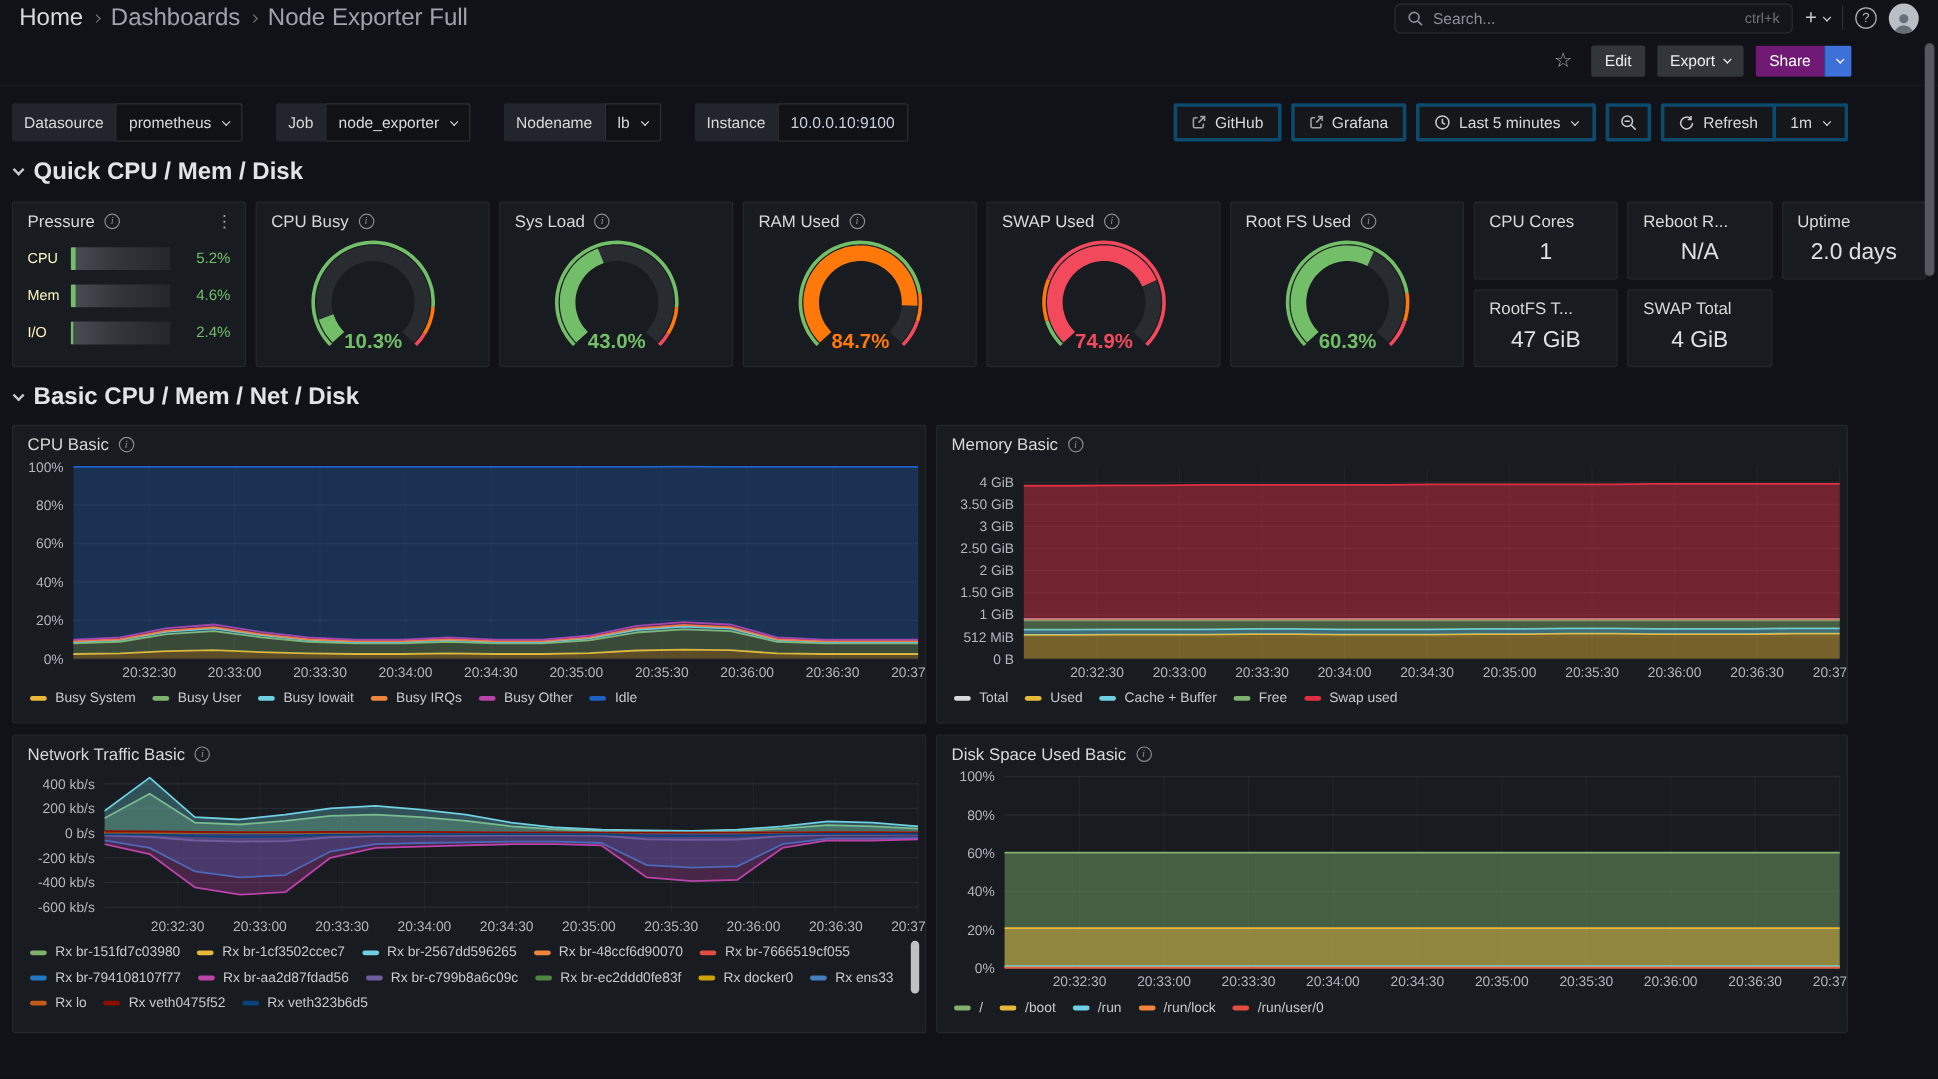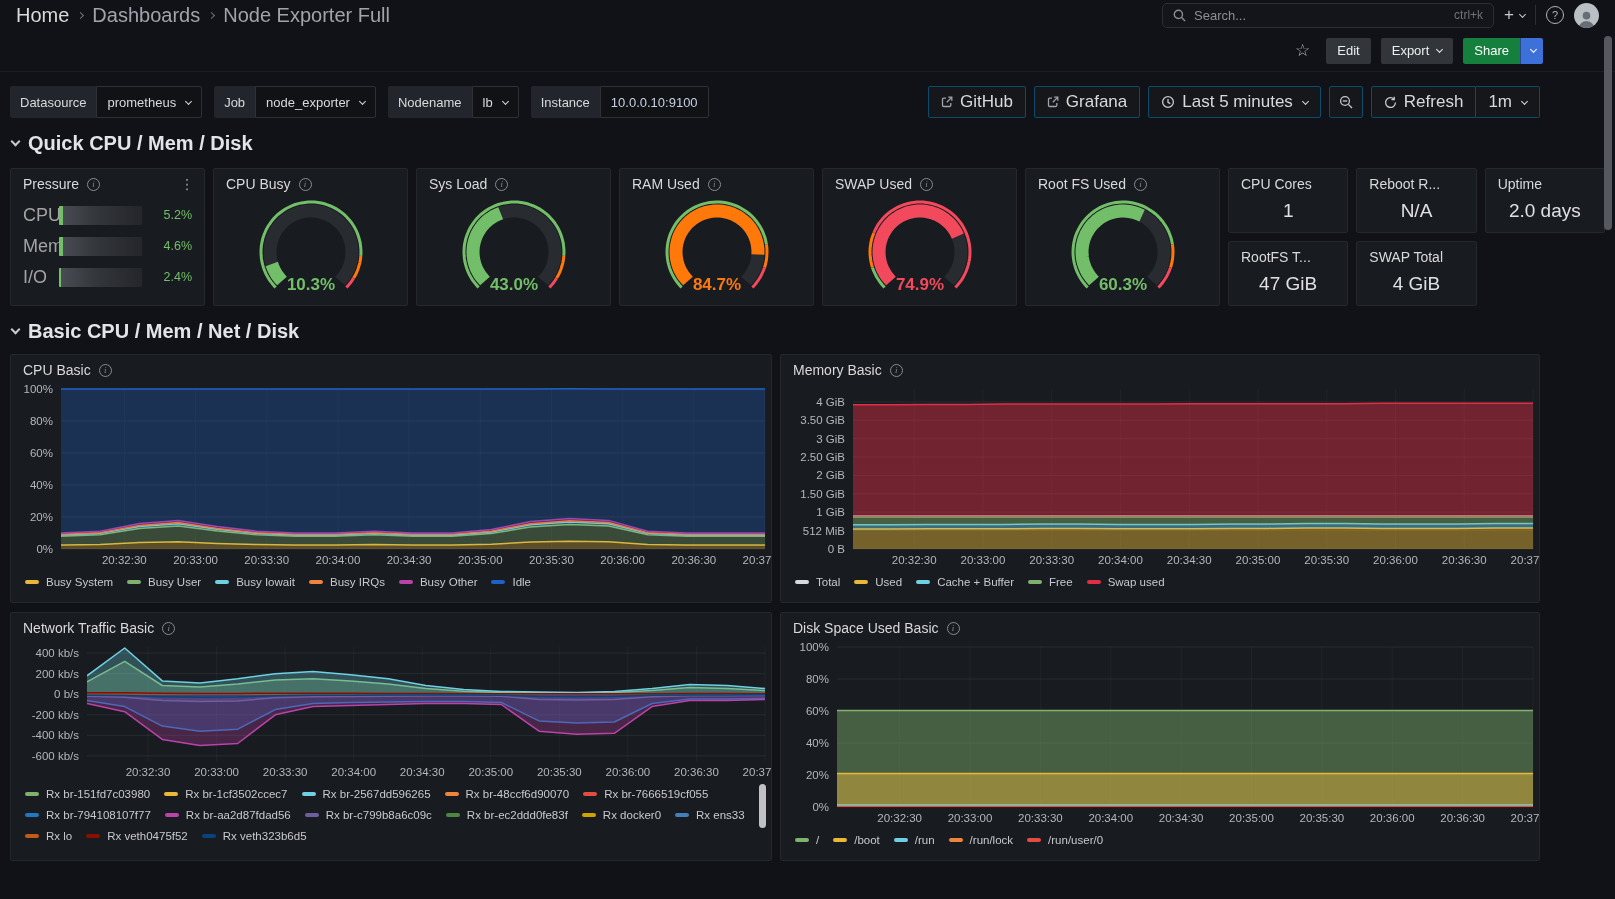--- a/index.html
+++ b/index.html
@@ -24,57 +24,57 @@
     align-items:center;justify-content:center;font-size:11px;color:#b0b3b8;cursor:pointer}
   .avatar{width:25px;height:25px;border-radius:50%;background:#b9bfc5;overflow:hidden;display:flex;
     align-items:flex-end;justify-content:center;cursor:pointer}
   
   .subbar{height:42px;display:flex;align-items:center;justify-content:flex-end;gap:10px;
     padding-right:72px;border-bottom:1px solid #1b1d22}
   .star-btn{color:#b0b3b8;font-size:17px;cursor:pointer;margin-right:6px}
   .btn-sec{height:26px;background:#323539;border-radius:2px;display:flex;align-items:center;
     padding:0 11px;font-size:13px;color:#eceef1;gap:5px;cursor:pointer}
   .share{display:flex;border-radius:2px;overflow:hidden;cursor:pointer}
-  .share-main{background:#15803d;height:26px;display:flex;align-items:center;padding:0 11px;
+  .share-main{background:#701a75;height:26px;display:flex;align-items:center;padding:0 11px;
     font-size:13px;color:#fff;font-weight:500}
   .share-caret{background:#3d71d9;border-left:1px solid rgba(0,0,0,.35);width:23px;height:26px;
     display:flex;align-items:center;justify-content:center;color:#fff}
   
   .controls{margin:14px 75px 0 10px;display:flex;align-items:center;justify-content:space-between}
-  .ctrl-left{display:flex;align-items:center;gap:12px}
+  .ctrl-left{display:flex;align-items:center;gap:28px}
   .ctrl-right{display:flex;align-items:center;gap:8px}
   .var-pill{display:flex;height:32px;font-size:13px}
   .var-label{background:#22252b;color:#d8d9da;display:flex;align-items:center;padding:0 10px;
     border-radius:2px 0 0 2px}
   .var-value{background:#101216;border:1px solid #2e3036;display:flex;align-items:center;gap:7px;
     padding:0 10px;color:#d8d9da;border-radius:0 2px 2px 0;cursor:pointer}
   .var-value.instance{color:#c7d0e0}
-  .btn-outline{height:32px;border:1px solid #0c4a6e;background:#15171b;border-radius:2px;
-    display:flex;align-items:center;gap:7px;padding:0 12px;font-size:17px;color:#d8d9da;cursor:pointer}
+  .btn-outline{height:32px;border:3px solid #0c4a6e;background:#15171b;border-radius:2px;
+    display:flex;align-items:center;gap:7px;padding:0 12px;font-size:13px;color:#d8d9da;cursor:pointer}
   .btn-outline.icon-only{padding:0 9px}
   .btn-group{display:flex}
   .btn-group .btn-outline:first-child{border-radius:2px 0 0 2px}
   .btn-group .btn-outline:last-child{border-radius:0 2px 2px 0;border-left:0}
   .oicon{stroke:#9fa3ab;fill:none;stroke-width:1.3}
   
   .section-hdr{margin:12px 0 0 12px;height:26px;display:flex;align-items:center;gap:9px;
     font-size:20px;font-weight:bold;color:#e3e4e8;cursor:pointer}
   .chev-down{width:7px;height:7px;border-right:2px solid #c7c9cf;border-bottom:2px solid #c7c9cf;
     transform:rotate(45deg);margin-top:-4px}
   .panel{background:#181b1f;border:1px solid #25272e;border-radius:2px;min-width:0;display:flex;flex-direction:column}
   .panel-head{display:flex;align-items:center;gap:8px;padding:7px 10px 3px 12px}
   .panel-title{font-size:14px;font-weight:400;color:#d8d9da;white-space:nowrap;overflow:hidden;text-overflow:ellipsis}
   .iinfo{width:13px;height:13px;min-width:13px;border:1px solid #878b93;border-radius:50%;display:inline-flex;
     align-items:center;justify-content:center;font-size:9px;color:#878b93;
     font-family:"Liberation Serif",serif;font-style:italic}
   .kebab{margin-left:auto;color:#9fa3ab;font-size:14px;cursor:pointer;line-height:1}
   .quick-row{margin:12px 10px 0;display:grid;grid-template-columns:repeat(6,1fr) 377px;gap:8px;height:138px}
   
   .prow{display:flex;align-items:center;gap:8px;padding:0 12px;height:22px;margin-top:9px}
-  .plabel{width:28px;font-size:18px;color:#a3a3a3}
+  .plabel{width:28px;font-size:12px;color:#fef9c3}
   .pbar{flex:1;height:19px;position:relative;overflow:hidden;border-radius:1px;
     background:linear-gradient(90deg,#4a4d53 0%,#33363b 45%,#24262b 100%)}
   .pbar-fill{position:absolute;left:0;top:0;bottom:0;background:#73bf69}
   .pvalue{width:42px;text-align:right;font-size:12.5px;color:#73bf69}
   
   .gauge-body{flex:1;display:flex;align-items:center;justify-content:center}
   .gauge-value{font-size:17px;font-weight:bold}
   .stats-grid{display:grid;grid-template-columns:repeat(3,1fr);grid-template-rows:1fr 1fr;gap:8px}
   .stat-value{flex:1;display:flex;align-items:center;justify-content:center;font-size:19px;
     font-weight:500;color:#dee0e4;padding-bottom:6px}

